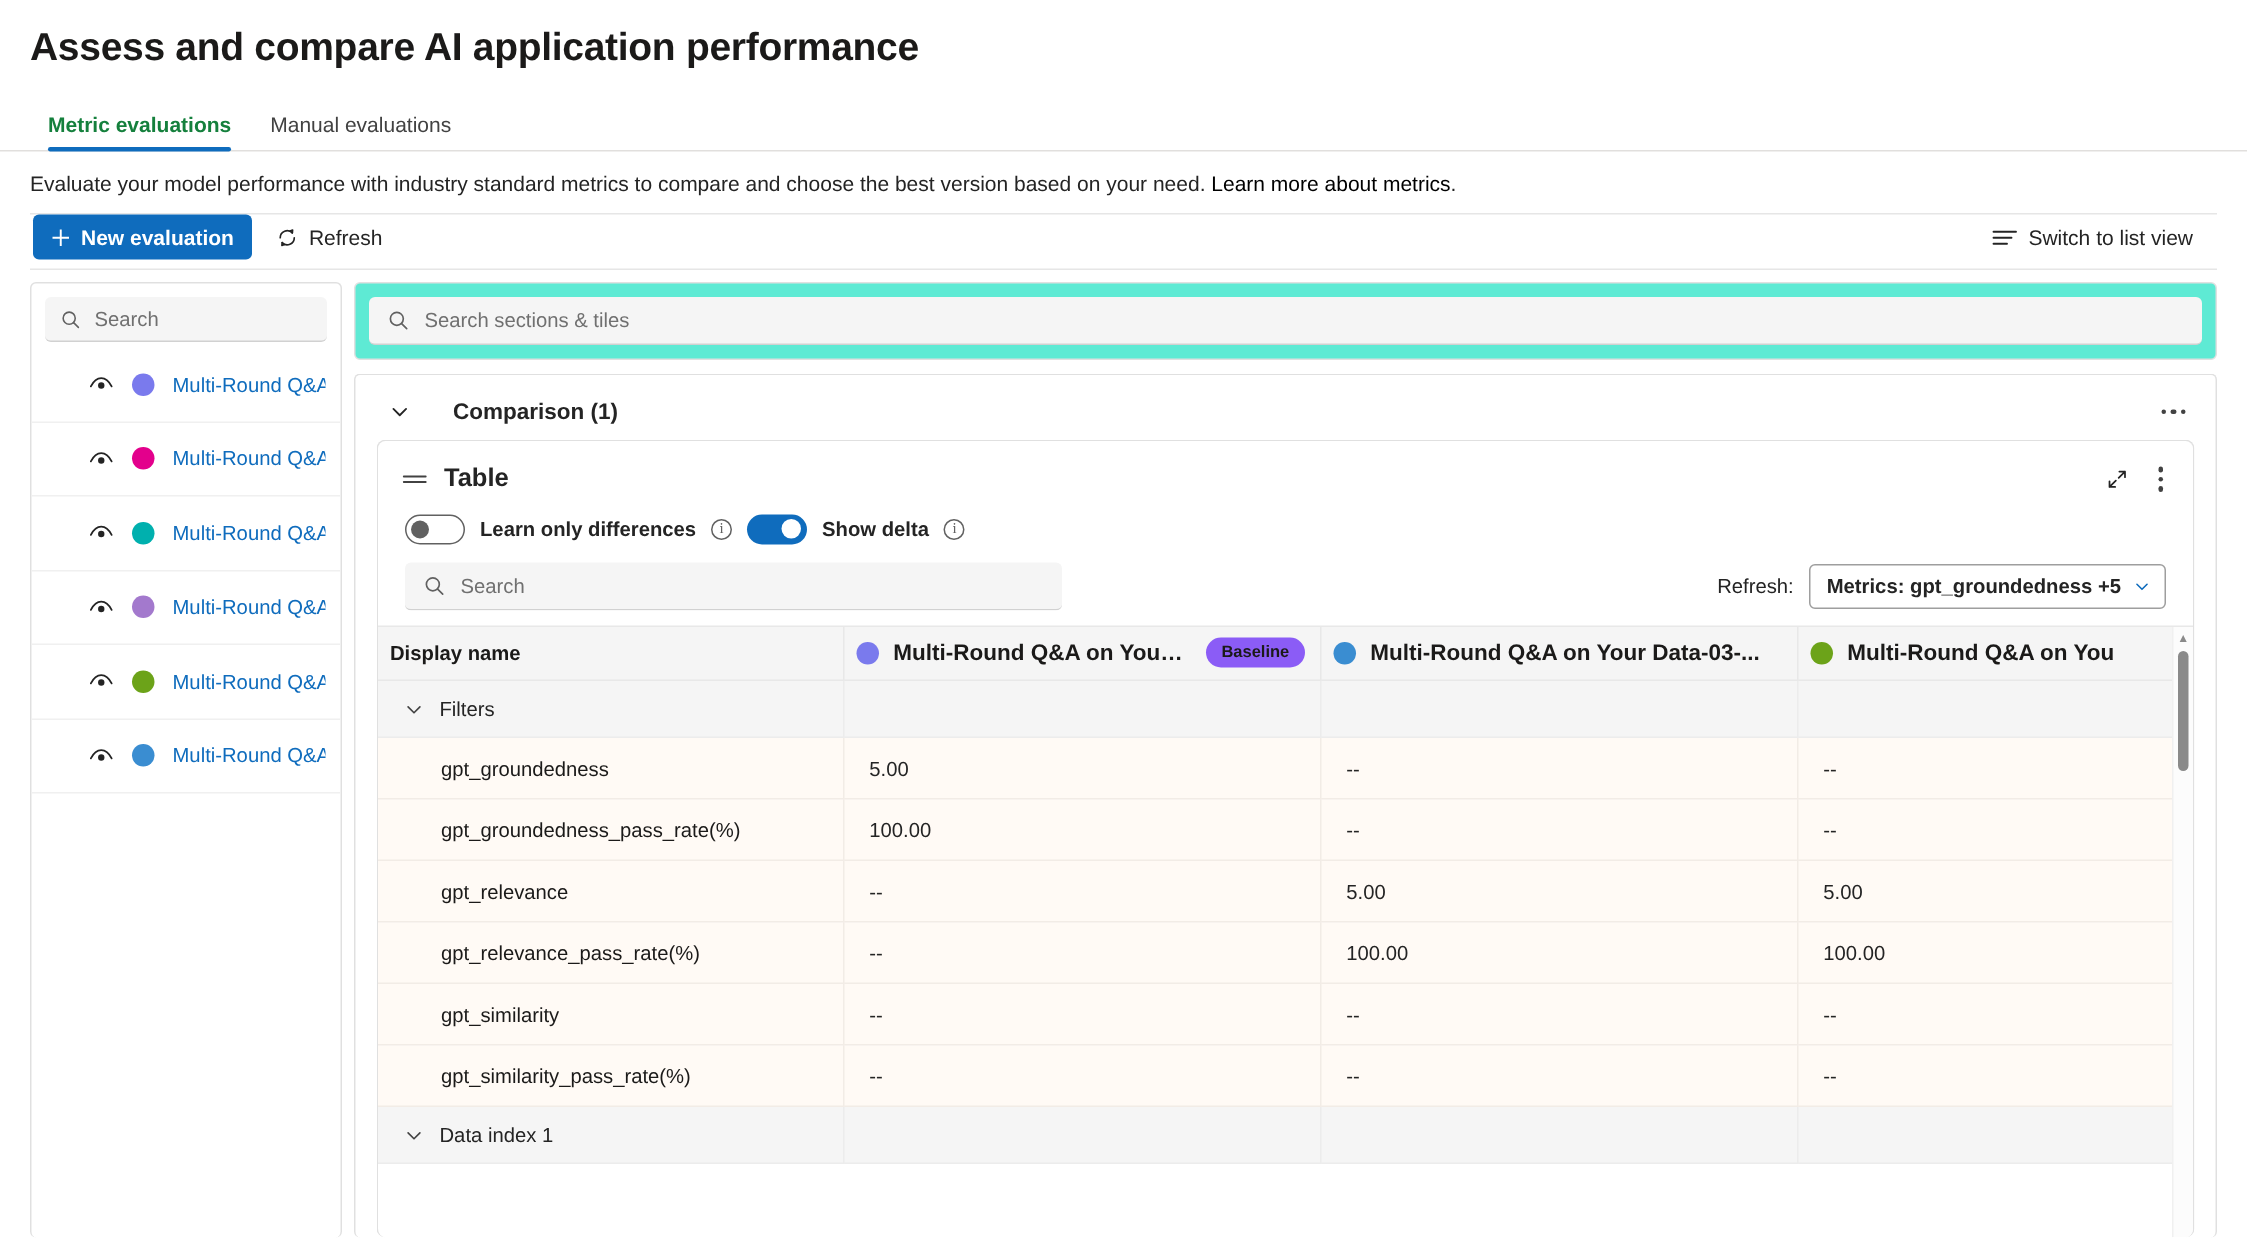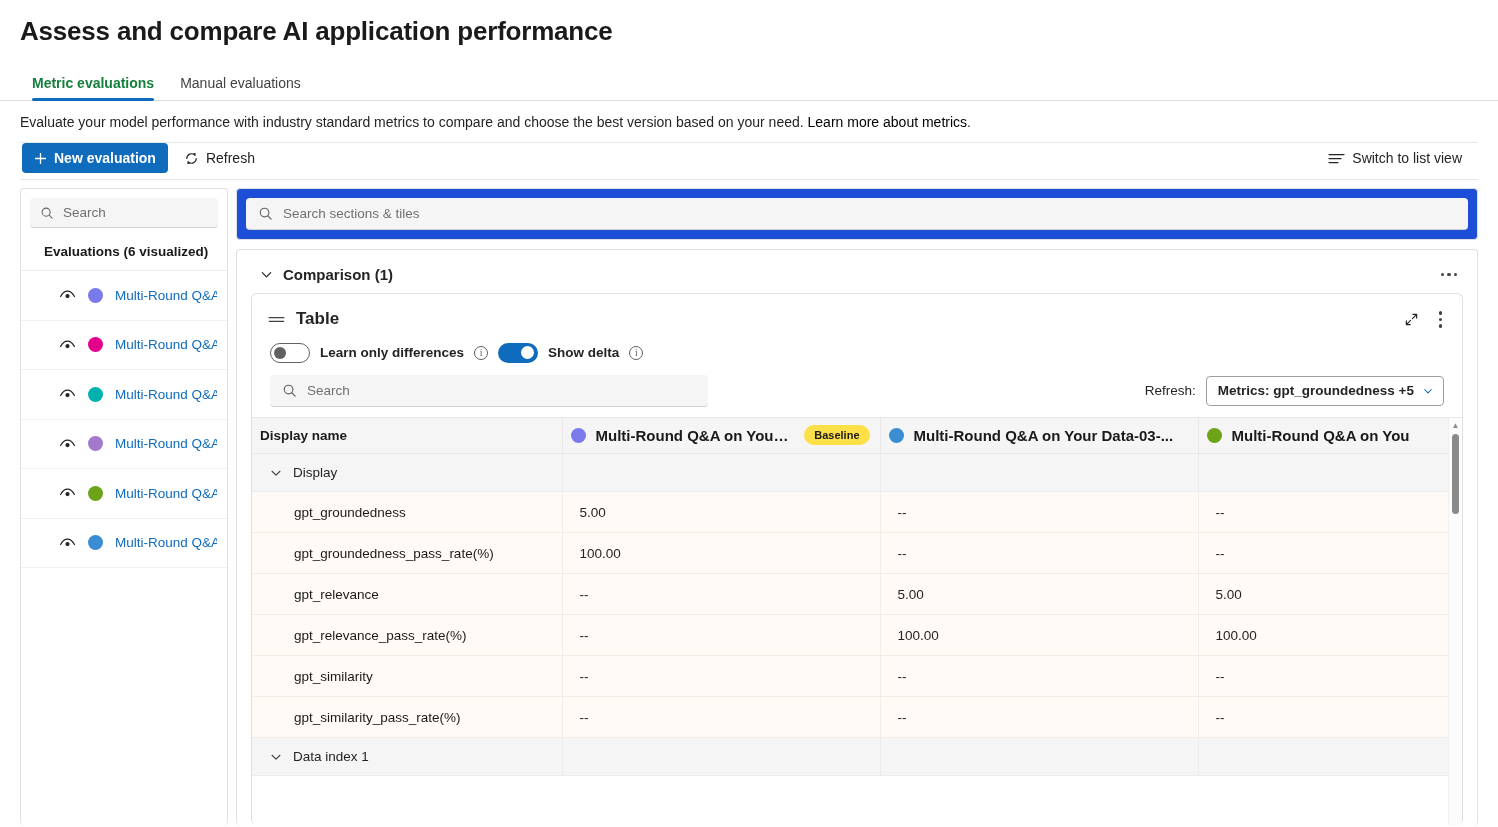--- a/index.html
+++ b/index.html
@@ -89,40 +89,40 @@
     font-size: 13.5px; color: #0f6cbd; white-space: nowrap;
     overflow: hidden;
   }
 
   
   .main {
     flex: 1; display: flex; flex-direction: column; gap: 9px;
     min-width: 0;
   }
   .tile-search-wrap {
-    border: 1px solid #e0e0e0; border-radius: 4px; background: #1d4ed8;
+    border: 1px solid #e0e0e0; border-radius: 4px; background: #5eead4;
     padding: 9px 9px; flex: none;
   }
   .tile-search {
     height: 32px; background: #f5f5f5; border-radius: 4px;
     display: flex; align-items: center; gap: 10px; padding: 0 12px;
     border-bottom: 1px solid #d1d1d1;
   }
   .tile-search span.ph { font-size: 13.5px; color: #707070; }
 
   .section-card {
     border: 1px solid #e0e0e0; border-radius: 4px; background: #fff;
     flex: 1; display: flex; flex-direction: column;
     min-height: 0; overflow: hidden; border-bottom: none;
   }
   .section-head {
     display: flex; align-items: center; justify-content: space-between;
     padding: 16px 16px 10px 22px; flex: none;
   }
-  .section-title-wrap { display: flex; align-items: center; gap: 9px; }
+  .section-title-wrap { display: flex; align-items: center; gap: 28px; }
   .section-title { font-size: 15px; font-weight: 600; color: #242424; }
   .dots-h { display: flex; gap: 3px; cursor: pointer; padding: 4px; }
   .dots-h i { width: 3.5px; height: 3.5px; border-radius: 50%; background: #424242; display:block;}
 
   
   .table-card {
     margin: 0 14px 0 14px; border: 1px solid #e0e0e0; border-radius: 6px;
     background: #fff; flex: 1; display: flex; flex-direction: column;
     min-height: 0; overflow: hidden; border-bottom: none;
   }
@@ -196,21 +196,21 @@
     color: #1b1a19; padding: 0 10px 0 8px;
     border-bottom: 1px solid #e8e8e8; border-right: 1px solid #e8e8e8;
     vertical-align: middle;
   }
   .th-inner { display: flex; align-items: center; gap: 10px; min-width: 0; }
   .th-text {
     font-size: 15px; font-weight: 600; white-space: nowrap;
     overflow: hidden; text-overflow: ellipsis;
   }
   .badge {
-    background: #fde047; color: #1b1a19; font-size: 11px; font-weight: 600;
+    background: #8b5cf6; color: #1b1a19; font-size: 11px; font-weight: 600;
     border-radius: 10px; padding: 4px 10px; flex: none; text-align: center;
   }
   tbody tr.group td {
     background: #f5f5f5; height: 38px;
     border-bottom: 1px solid #ececec; border-right: 1px solid #ececec;
     padding: 0 10px;
   }
   tbody tr.metric td {
     background: #fffaf5; height: 41px; font-size: 13.5px;
     border-bottom: 1px solid #f2ece6; border-right: 1px solid #f2ece6;
@@ -287,21 +287,20 @@
   <div class="sidebar">
     <div class="side-search">
       <span>
         <svg width="14" height="14" viewBox="0 0 16 16">
             <circle cx="7" cy="7" r="4.6" stroke="#616161" stroke-width="1.2" fill="none"></circle>
             <path d="M10.4 10.4L14 14" stroke="#616161" stroke-width="1.2" stroke-linecap="round"></path>
           </svg>
       </span>
       <span class="ph">Search</span>
     </div>
-    <div class="side-heading">Evaluations (6 visualized)</div>
     <div id="eval-list">
         <div class="eval-row">
           <span>
             <svg width="17" height="12" viewBox="0 0 18 13">
               <path d="M1.5 8.2C3.6 4 6.2 2.2 9 2.2s5.4 1.8 7.5 6" stroke="#242424" stroke-width="1.3" fill="none" stroke-linecap="round"></path>
               <circle cx="9" cy="7.6" r="2.3" fill="#242424"></circle>
             </svg>
           </span>
           <span class="dot" style="background:#7a7aed"></span>
           <span class="eval-name">Multi-Round Q&amp;A</span>
@@ -484,21 +483,21 @@
             </thead>
             <tbody id="tbody">
                 <tr class="group">
                   <td class="col-name">
                     <div class="group-cell">
                       <span>
                         <svg width="14" height="14" viewBox="0 0 16 16">
                           <path d="M3.5 6l4.5 4.5L12.5 6" stroke="#424242" stroke-width="1.25" fill="none" stroke-linecap="round" stroke-linejoin="round"></path>
                         </svg>
                       </span>
-                      <span>Display</span>
+                      <span>Filters</span>
                     </div>
                   </td>
                   <td class="col-val"><span class="val"></span></td>
                   <td class="col-val"><span class="val"></span></td>
                   <td class="col-val"><span class="val"></span></td>
                 </tr>
                 <tr class="metric">
                   <td class="col-name"><span class="metric-name">gpt_groundedness</span></td>
                   <td class="col-val"><span class="val">5.00</span></td>
                   <td class="col-val"><span class="val">--</span></td>

